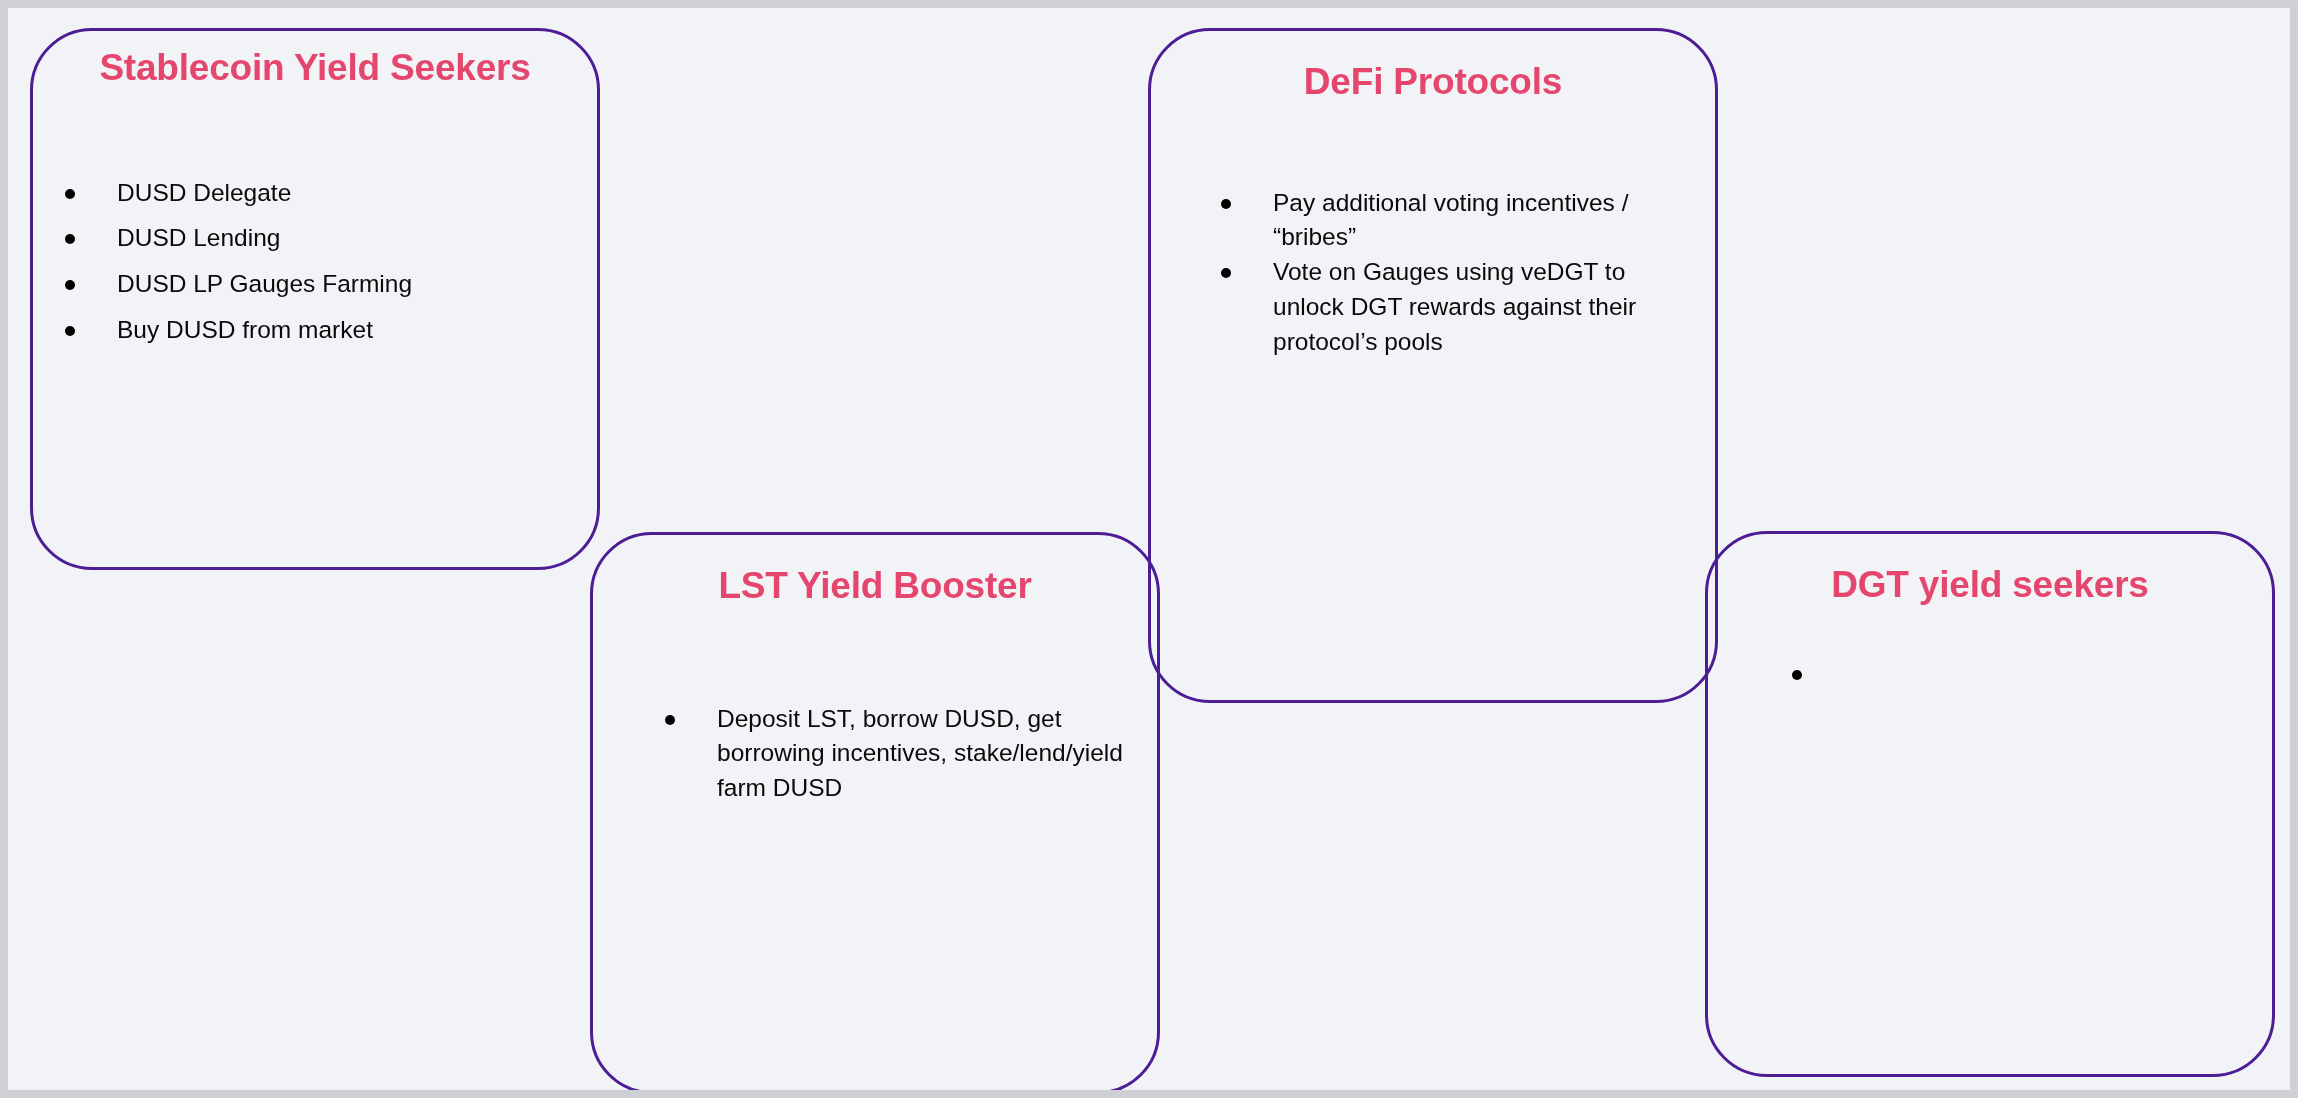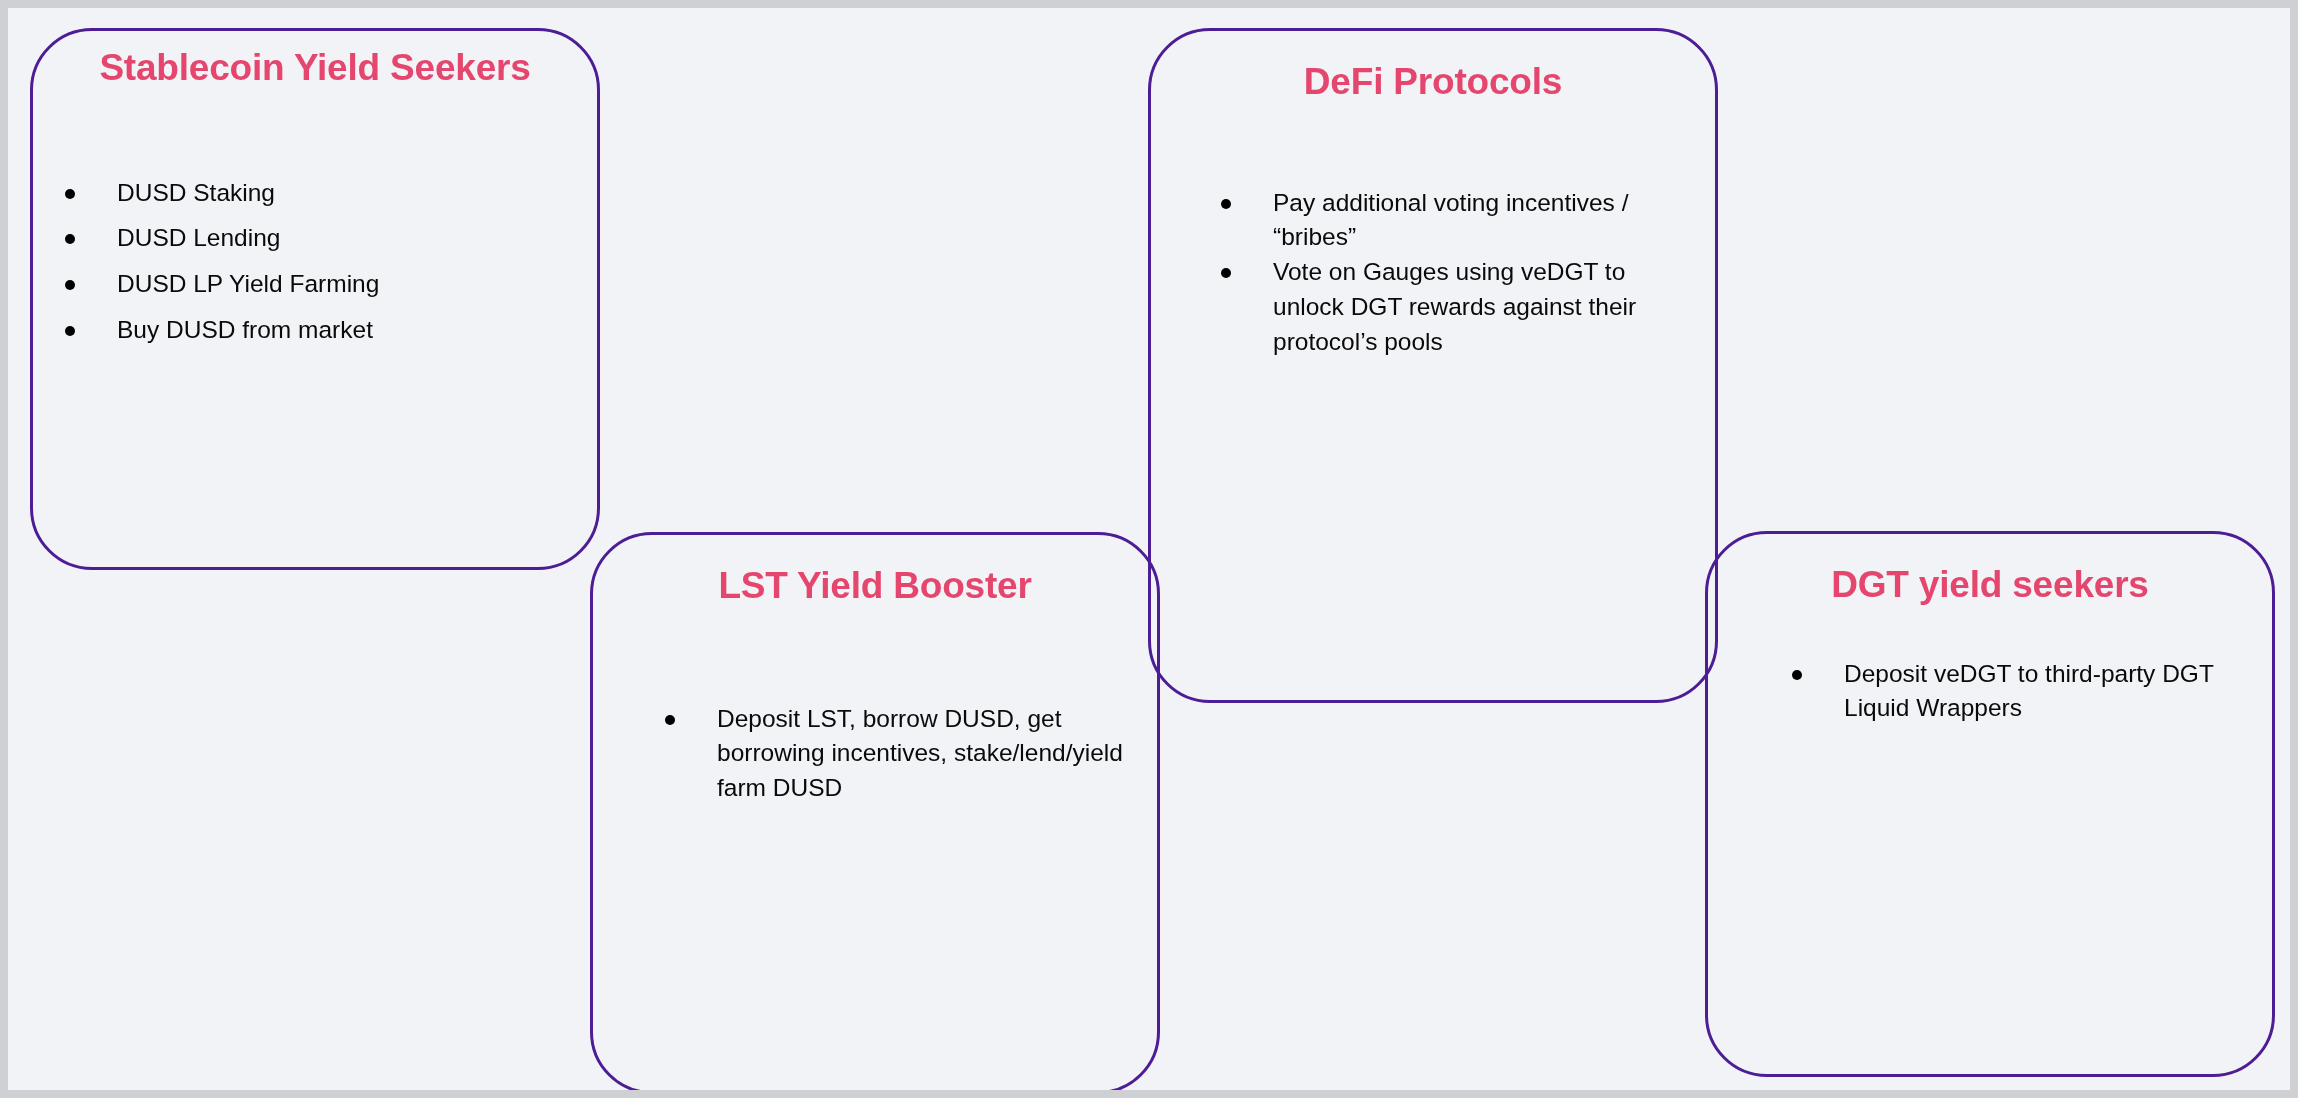--- a/index.html
+++ b/index.html
@@ -98,29 +98,29 @@
 </head>
 <body>
 
 <div id="canvas">
 
   <div class="card" id="card-stablecoin">
     <h2 class="card-title">Stablecoin Yield Seekers</h2>
     <ul class="bullets">
       <li class="bullet">
         <span class="dot"></span>
-        <span>DUSD Staking</span>
+        <span>DUSD Delegate</span>
       </li>
       <li class="bullet">
         <span class="dot"></span>
         <span>DUSD Lending</span>
       </li>
       <li class="bullet">
         <span class="dot"></span>
-        <span>DUSD LP Yield Farming</span>
+        <span>DUSD LP Gauges Farming</span>
       </li>
       <li class="bullet">
         <span class="dot"></span>
         <span>Buy DUSD from market</span>
       </li>
     </ul>
   </div>
 
   <div class="card" id="card-defi">
     <h2 class="card-title">DeFi Protocols</h2>
@@ -144,18 +144,17 @@
         <span>Deposit LST, borrow DUSD, get borrowing incentives, stake/lend/yield farm DUSD</span>
       </li>
     </ul>
   </div>
 
   <div class="card" id="card-dgt">
     <h2 class="card-title">DGT yield seekers</h2>
     <ul class="bullets">
       <li class="bullet">
         <span class="dot"></span>
-        <span>Deposit veDGT to third-party DGT Liquid Wrappers</span>
       </li>
     </ul>
   </div>
 
 </div>
 
 </body></html>

